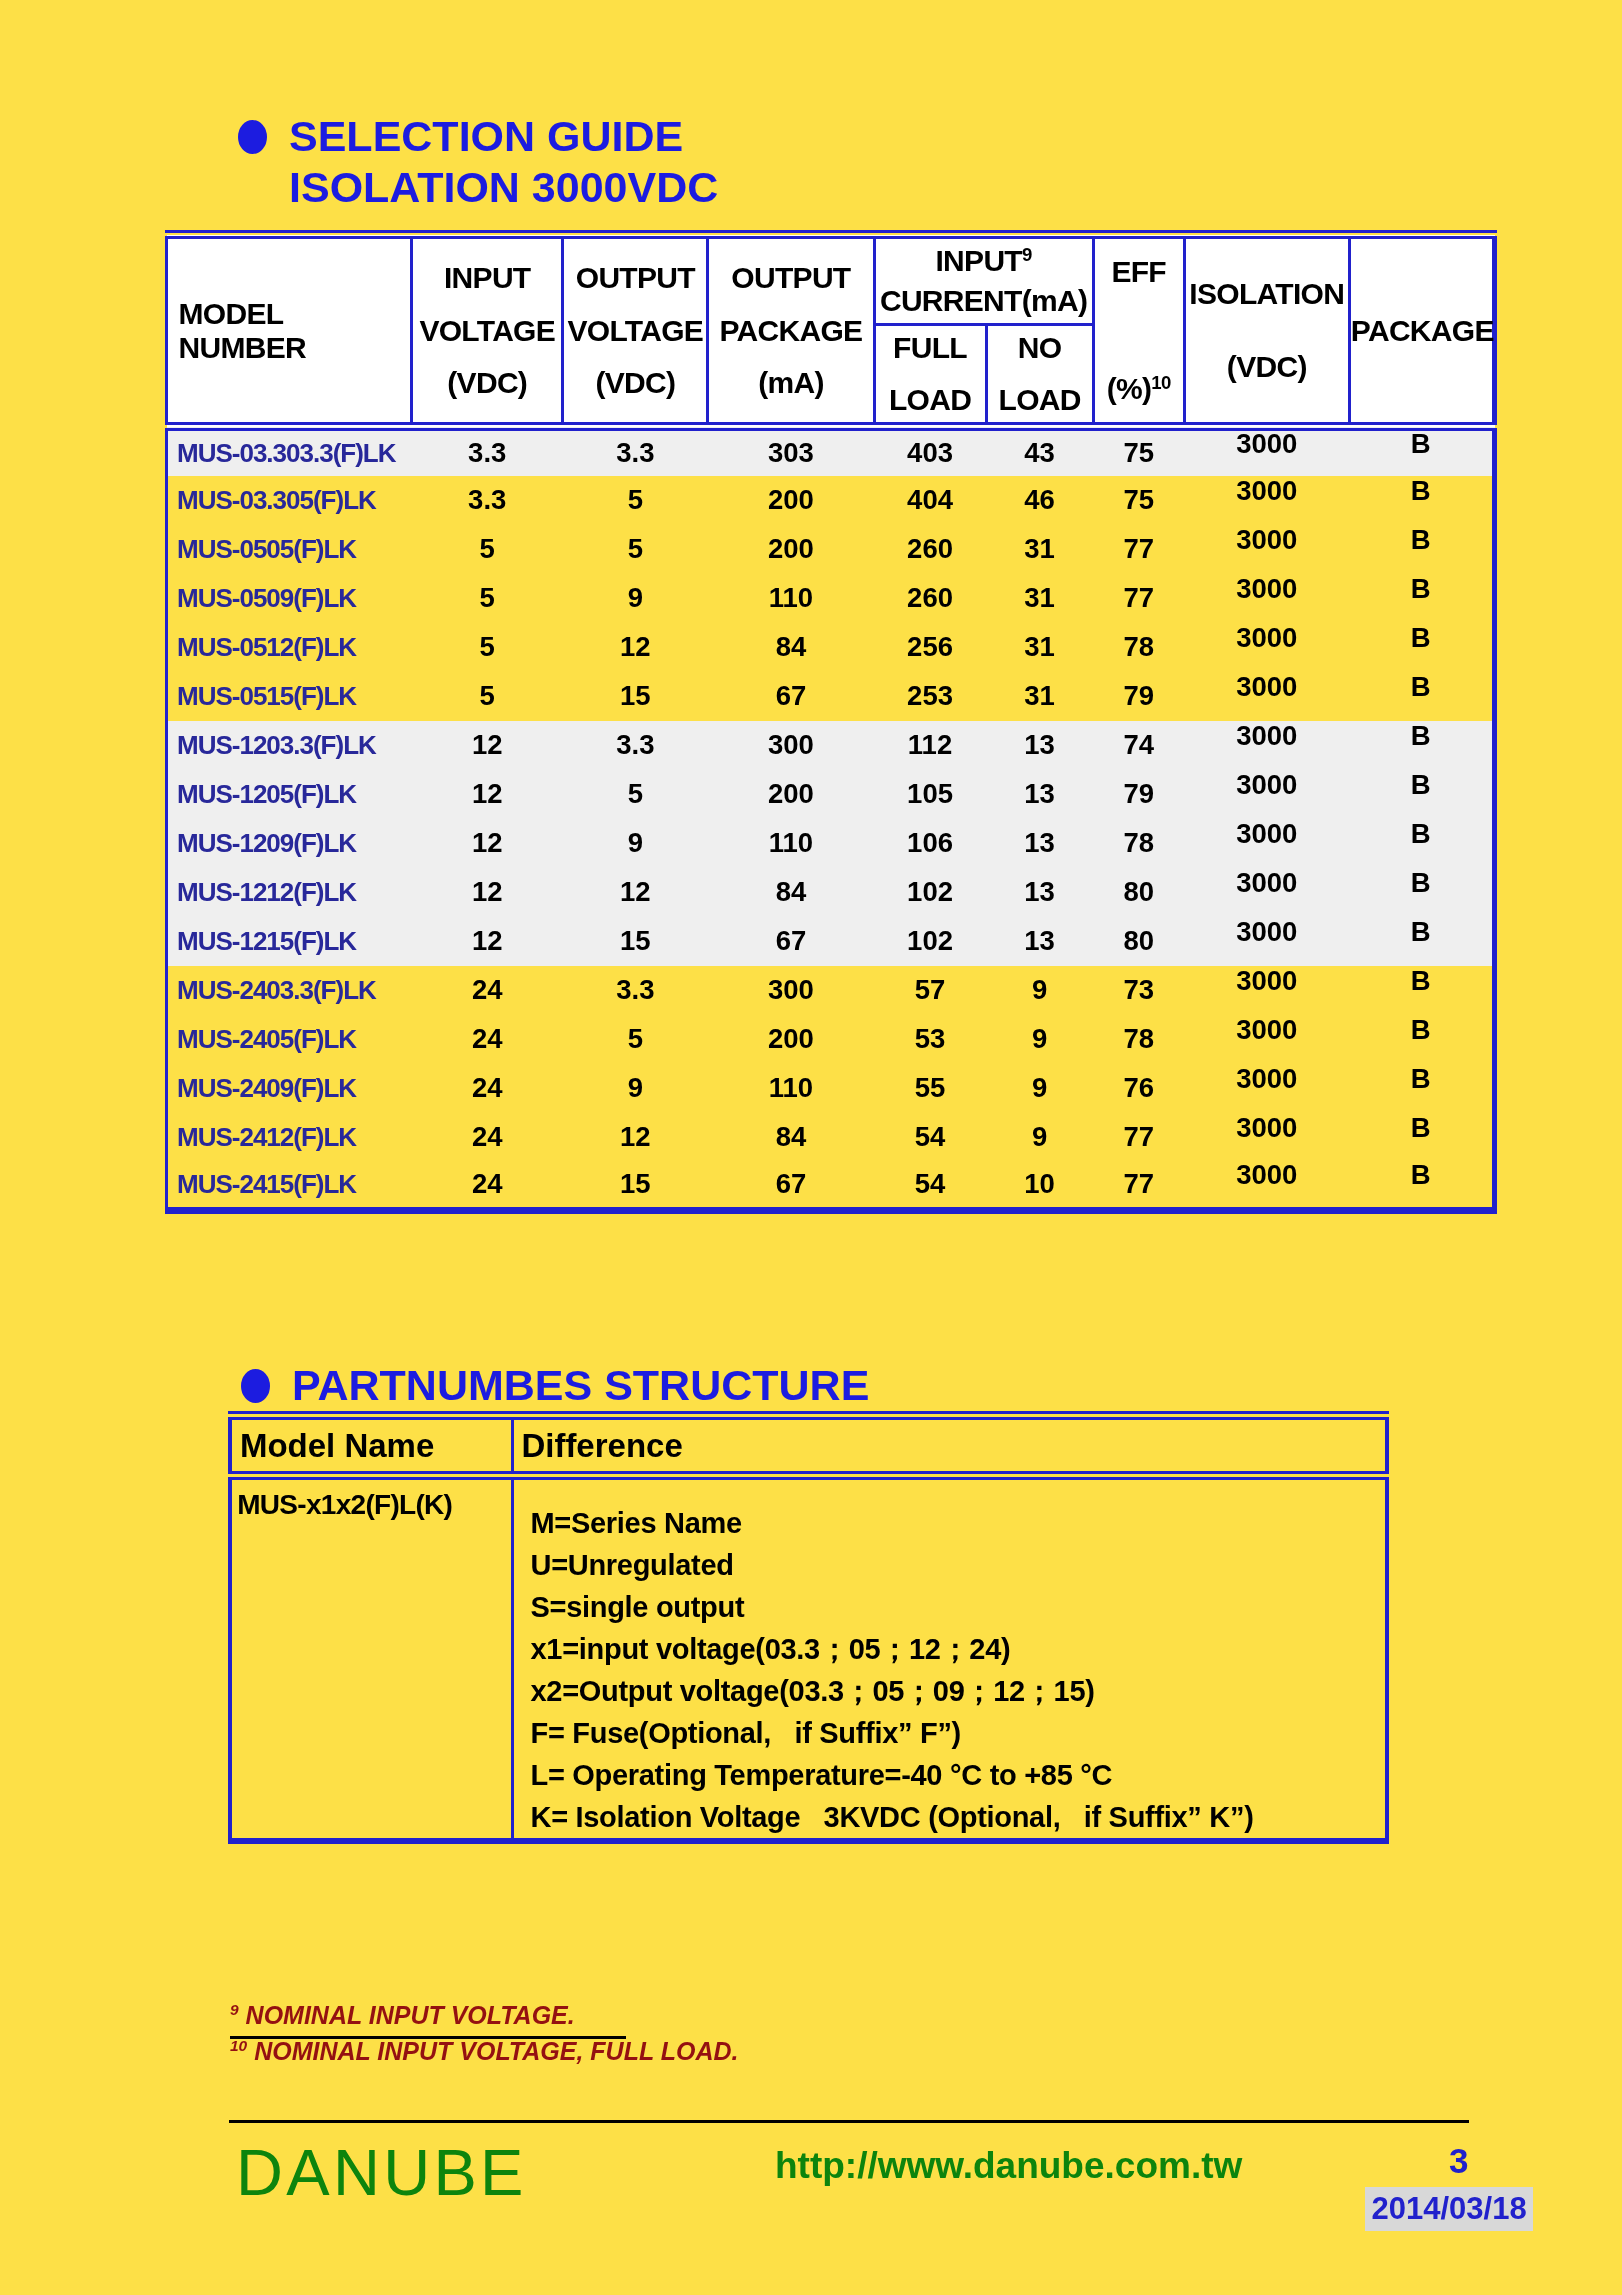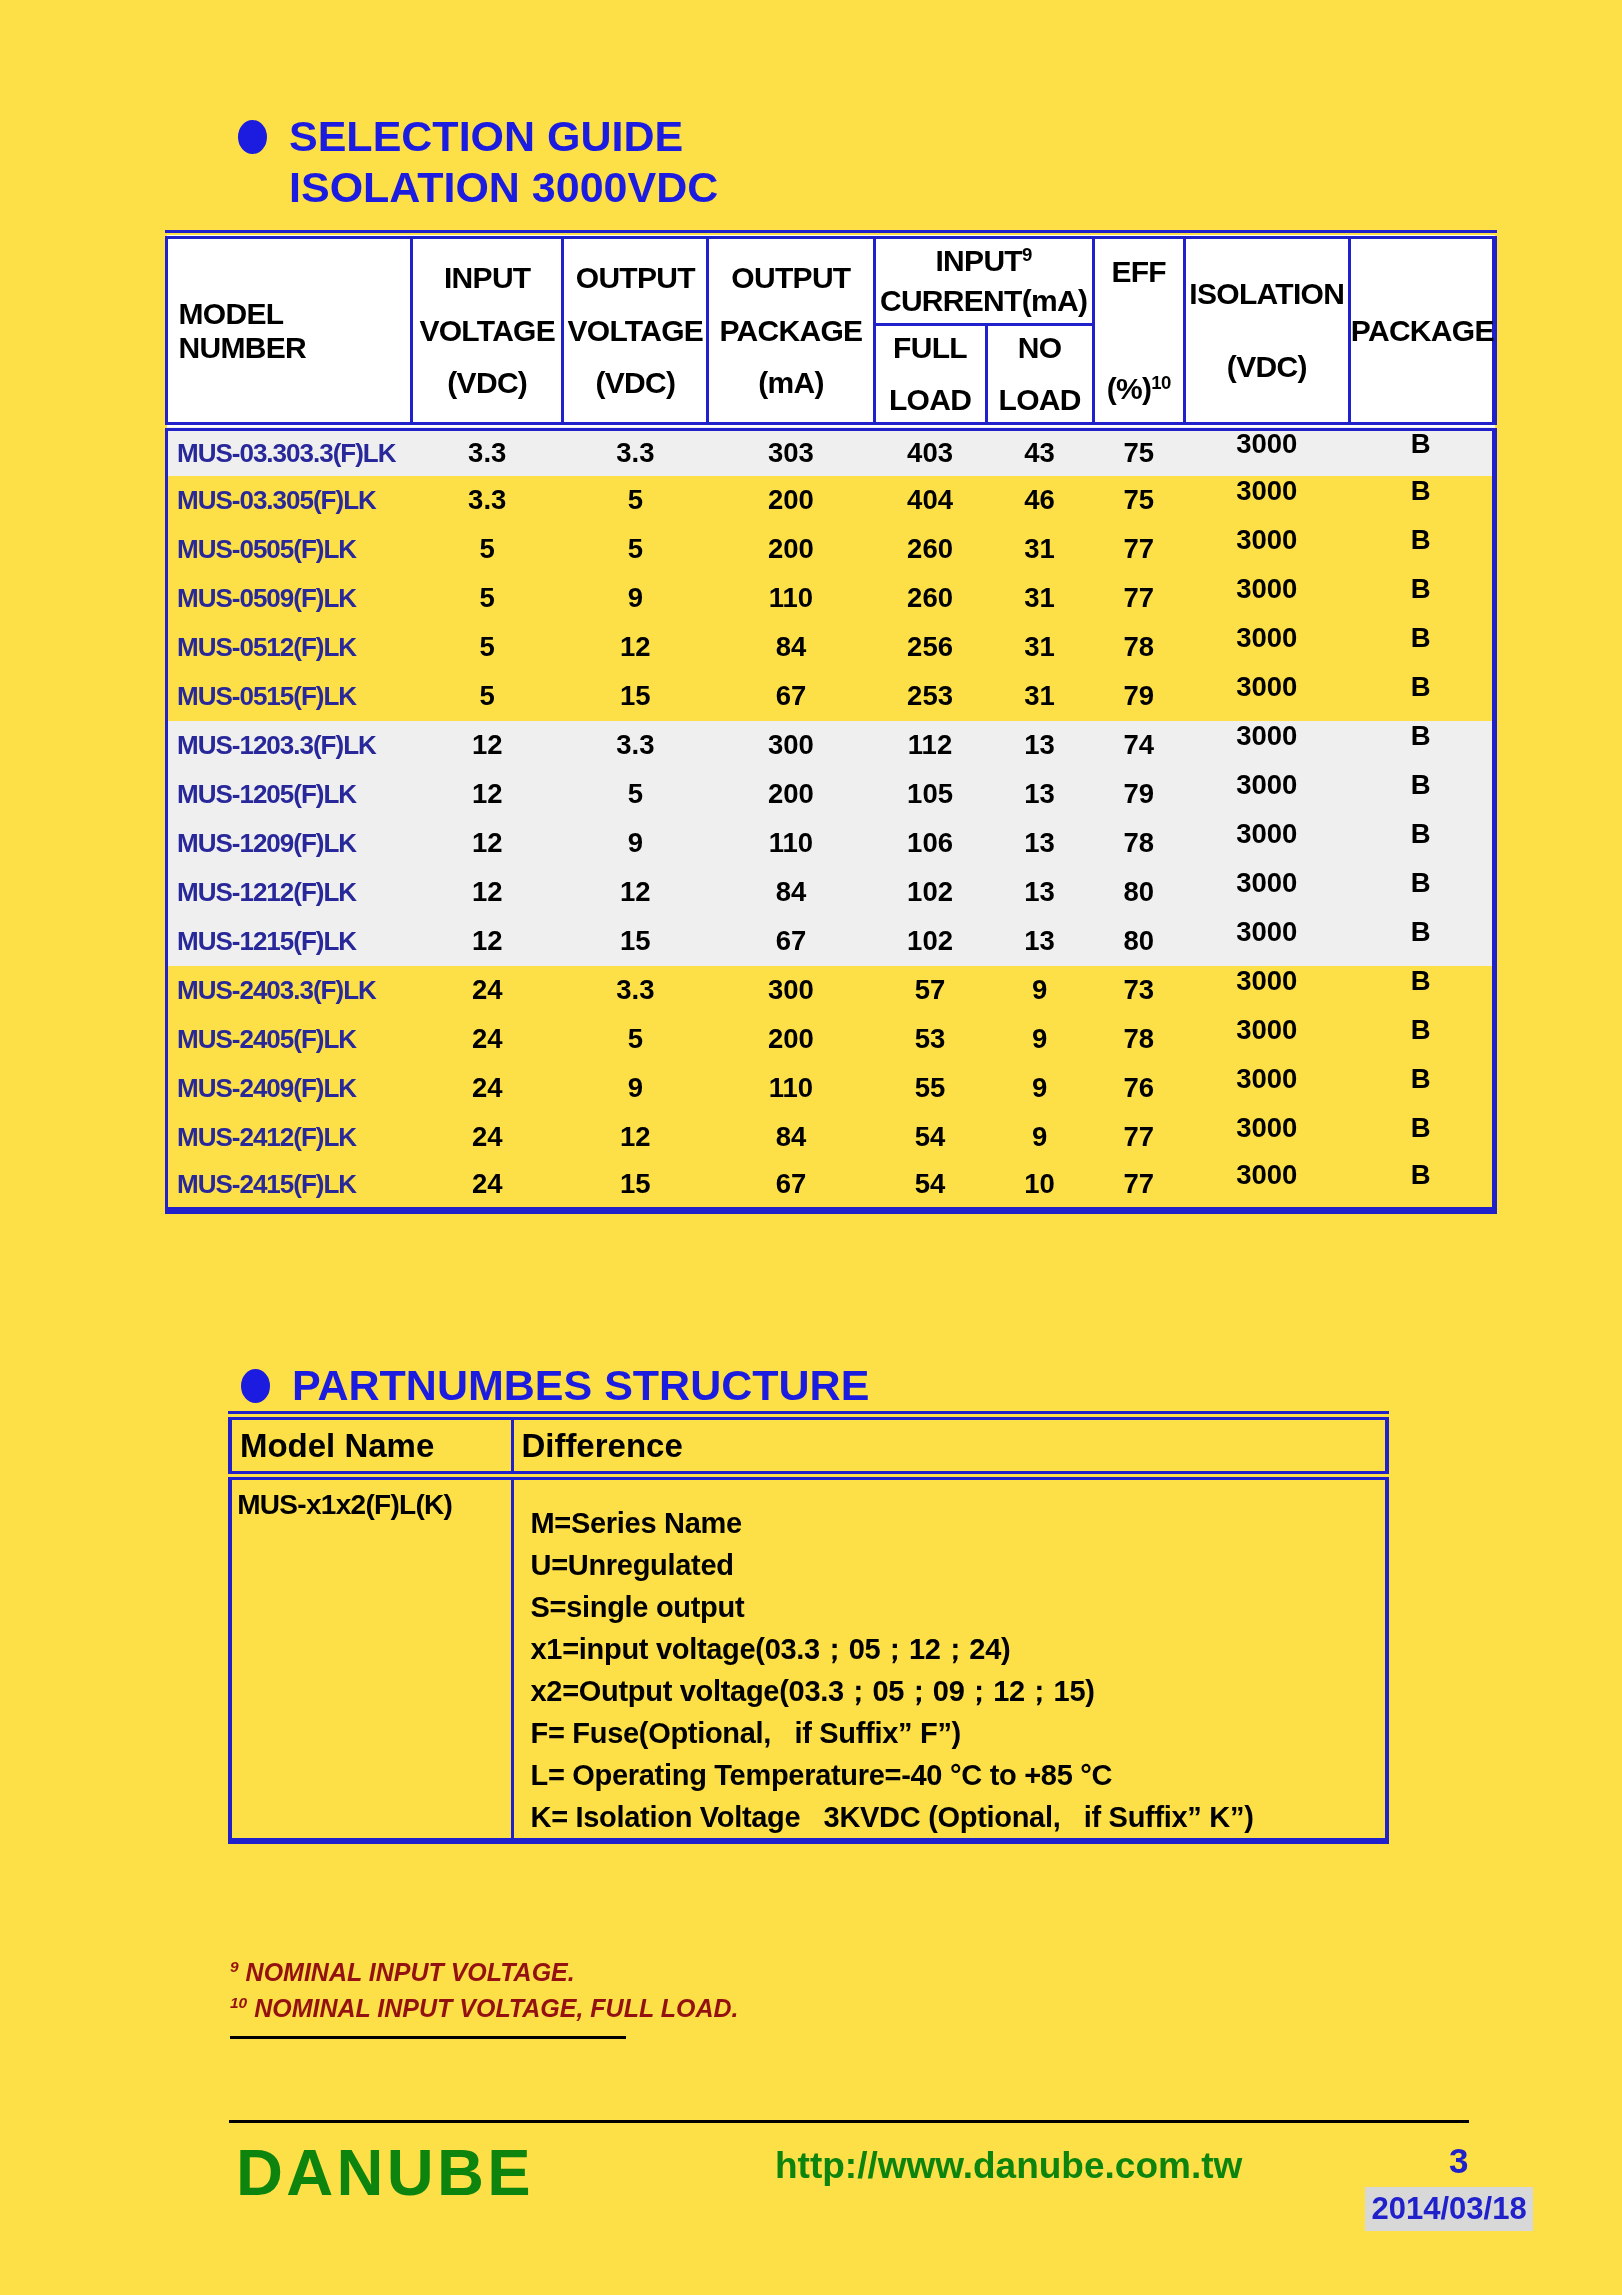--- a/index.html
+++ b/index.html
@@ -50,24 +50,24 @@
            text-align:left;font-size:33px;font-weight:bold;padding-left:7.9px;vertical-align:middle;}
   .tbl2 td{border:3.3px solid var(--blue);vertical-align:top;height:357px;}
   .td-modelname{padding:9.2px 0 0 5.2px;font-size:28px;font-weight:bold;letter-spacing:-0.7px;}
   .td-diff{padding:22px 0 0 17px;}
   .diff-line{font-size:29px;font-weight:bold;line-height:42px;white-space:pre-wrap;letter-spacing:-0.3px;}
 
   
   .rule{position:absolute;background:#000;}
   .rule-short{left:230px;top:2036px;width:396px;height:2.6px;}
   .rule-long{left:229px;top:2120px;width:1240px;height:3.3px;}
-  .footnotes{position:absolute;left:230px;top:1956px;color:var(--maroon);
+  .footnotes{position:absolute;left:230px;top:1999px;color:var(--maroon);
              font-weight:bold;font-style:italic;font-size:25px;line-height:33px;}
   .brand{position:absolute;left:236px;top:2135px;color:var(--green);
-         font-size:65px;font-weight:bold;letter-spacing:3.3px;}
+         font-size:65px;font-weight:normal;letter-spacing:3.3px;}
   .url{position:absolute;left:775px;top:2145px;color:var(--green);font-size:37px;font-weight:bold;}
   .pageno{position:absolute;left:1449px;top:2141px;color:var(--blue);font-size:35px;font-weight:bold;}
   .datestamp{position:absolute;left:1365px;top:2187px;background:#d8d8d8;color:var(--blue);
              font-size:31px;font-weight:bold;padding:3.9px 6.5px;}
 </style>
 </head>
 <body>
 
 <div class="page">
 

